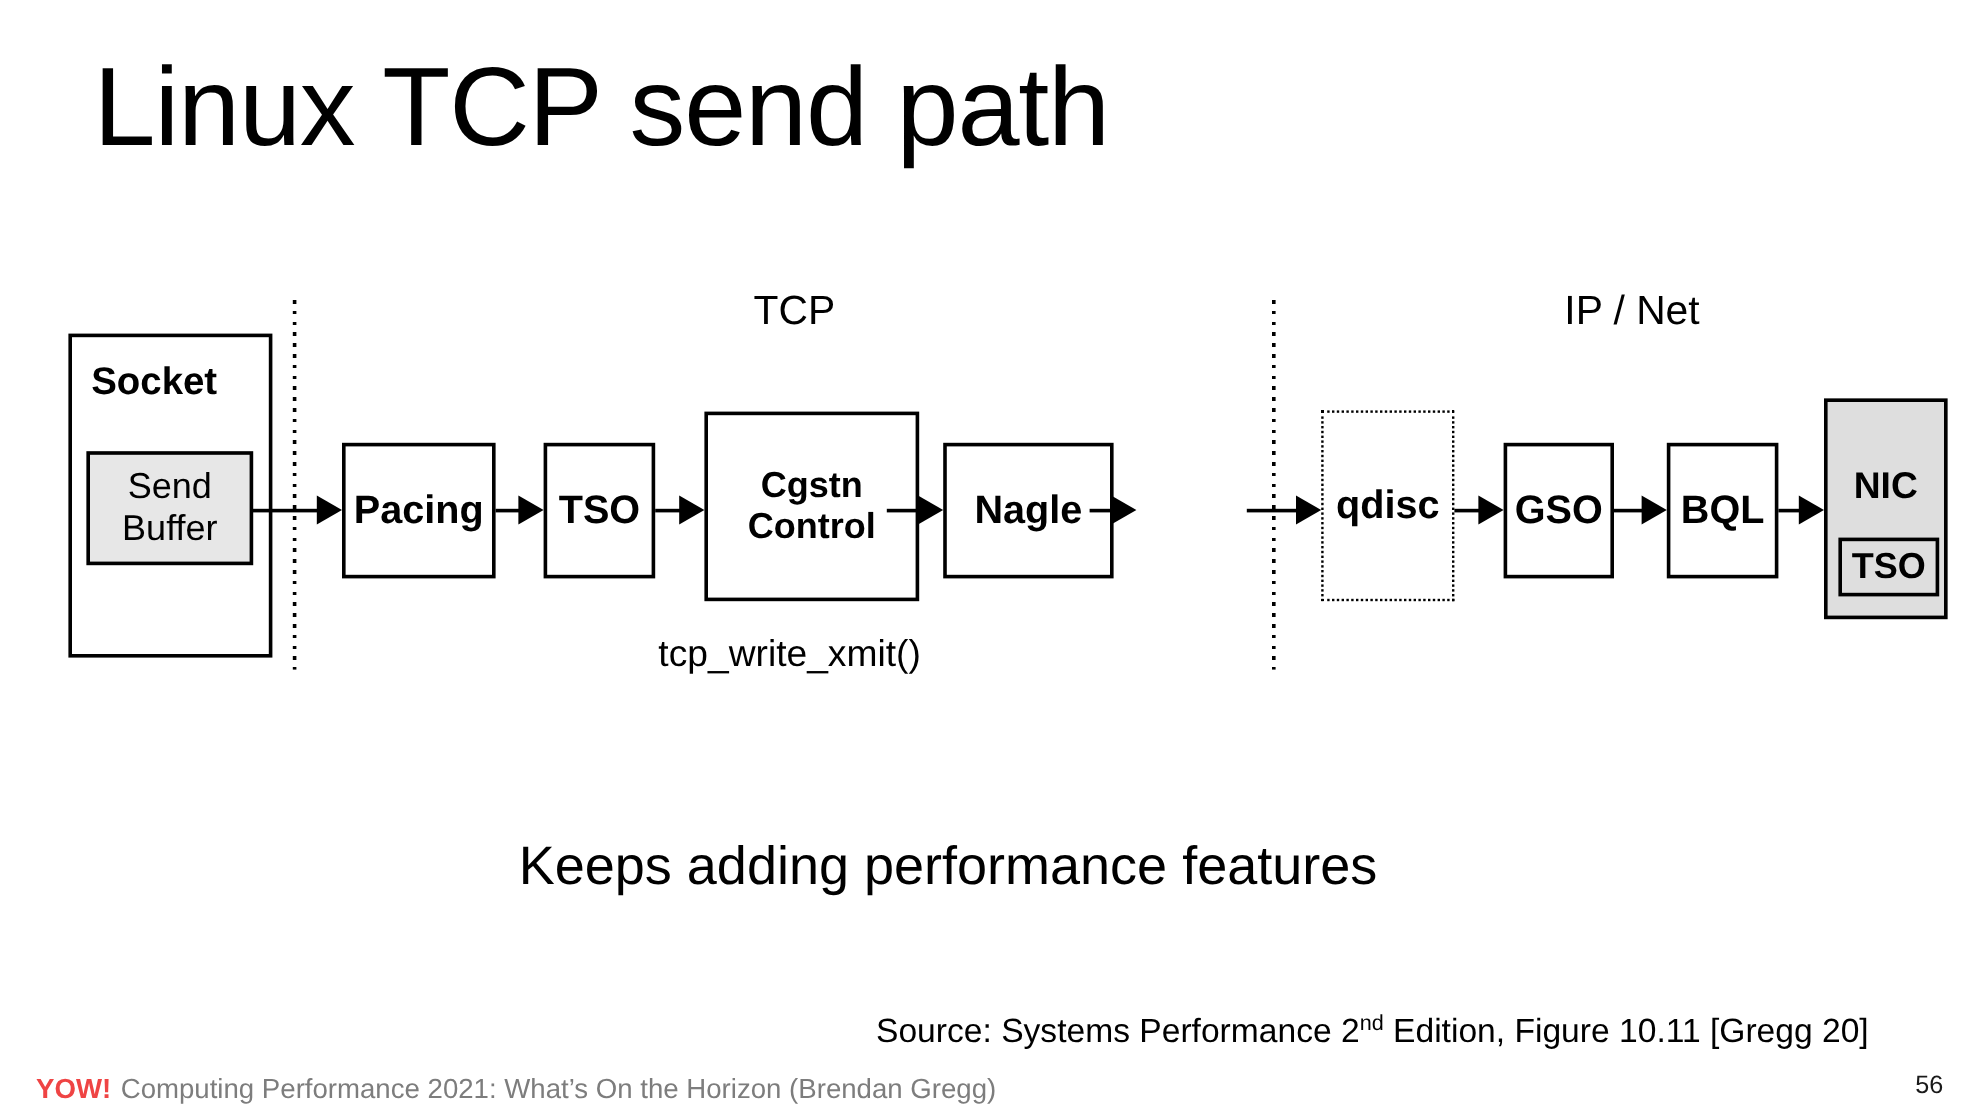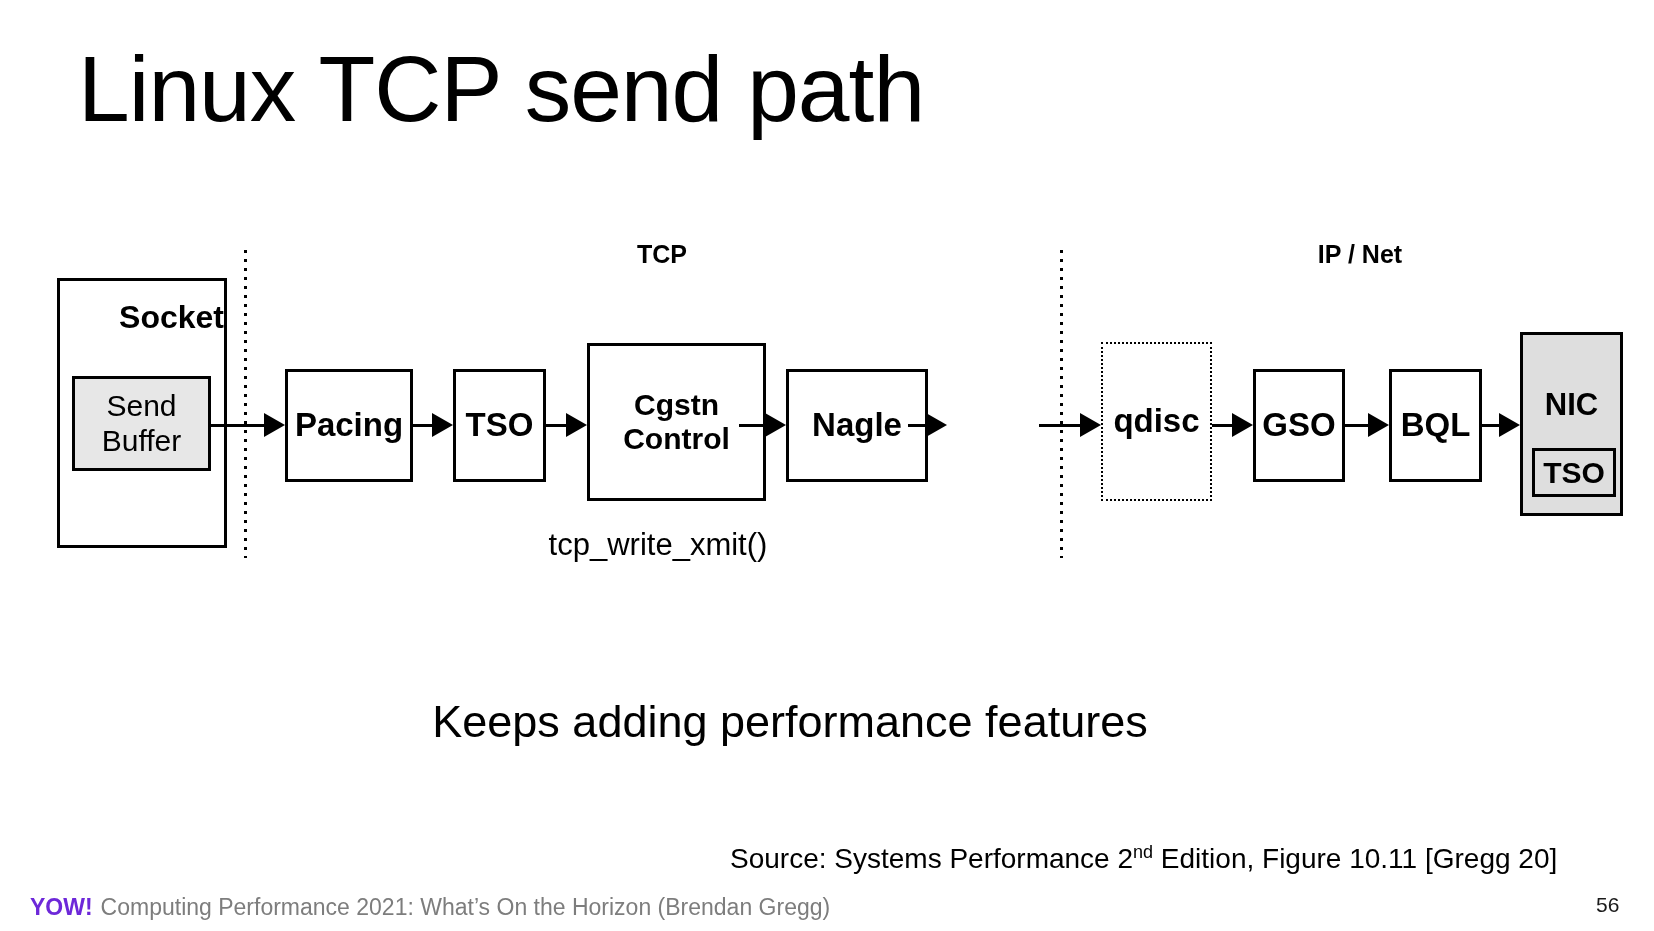--- a/index.html
+++ b/index.html
@@ -25,37 +25,37 @@
     box-sizing:border-box;
   }
   .dbox .lbl{font-size:33px;line-height:1.12;}
   .two-line .lbl{font-size:30px;}
   
   .socket{
     position:absolute;left:57px;top:278px;width:170px;height:270px;
     border:3px solid #000;box-sizing:border-box;background:#fff;
   }
   .socket-label{
-    position:absolute;left:4px;right:0;top:18px;
-    text-align:right;font-size:32px;font-weight:700;color:#000;
+    position:absolute;left:16px;right:0;top:18px;
+    text-align:left;font-size:32px;font-weight:700;color:#000;
   }
   .send-buffer{
     position:absolute;left:12px;top:95px;width:139px;height:95px;
     border:3px solid #000;background:#e7e7e7;box-sizing:border-box;
     display:flex;flex-direction:column;align-items:center;justify-content:center;
     font-size:30px;font-weight:400;line-height:1.15;text-align:center;color:#000;
   }
   
   .divider{
     position:absolute;top:250px;height:308px;width:3px;
     background:repeating-linear-gradient(to bottom,#000 0 3px,transparent 3px 9px);
   }
   .section-label{
     position:absolute;top:240px;width:240px;
-    text-align:center;font-size:25px;font-weight:700;color:#000;
+    text-align:center;font-size:34px;font-weight:400;color:#000;
   }
   
   .dotted{border:2px dotted #000;}
   
   .nic{
     position:absolute;left:1520px;top:332px;width:103px;height:184px;
     border:3px solid #000;background:#dedede;box-sizing:border-box;
   }
   .nic-label{
     position:absolute;left:0;right:0;top:52px;
@@ -88,21 +88,21 @@
   }
   .source{
     position:absolute;left:730px;top:842px;
     font-size:28px;color:#000;white-space:nowrap;
   }
   .source sup{font-size:18px;}
   .footer{
     position:absolute;left:30px;top:894px;
     font-size:23px;white-space:nowrap;
   }
-  .footer .brand{font-weight:700;color:#6d28d9;margin-right:8px;}
+  .footer .brand{font-weight:700;color:#ef4444;margin-right:8px;}
   .footer .note{font-weight:400;color:#7d7d7d;}
   .page-num{
     position:absolute;left:1596px;top:893px;width:48px;
     font-size:21px;color:#1a1a1a;text-align:left;
   }
 </style>
 </head>
 <body>
 
 <div class="slide">

